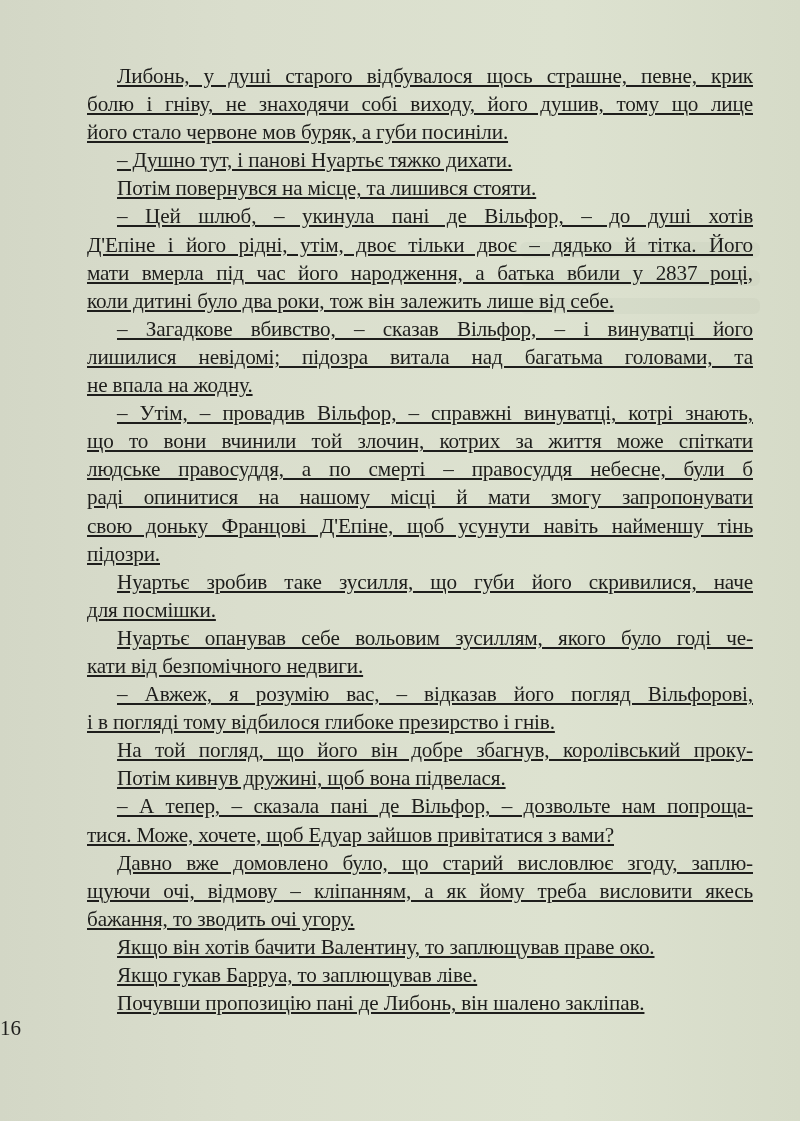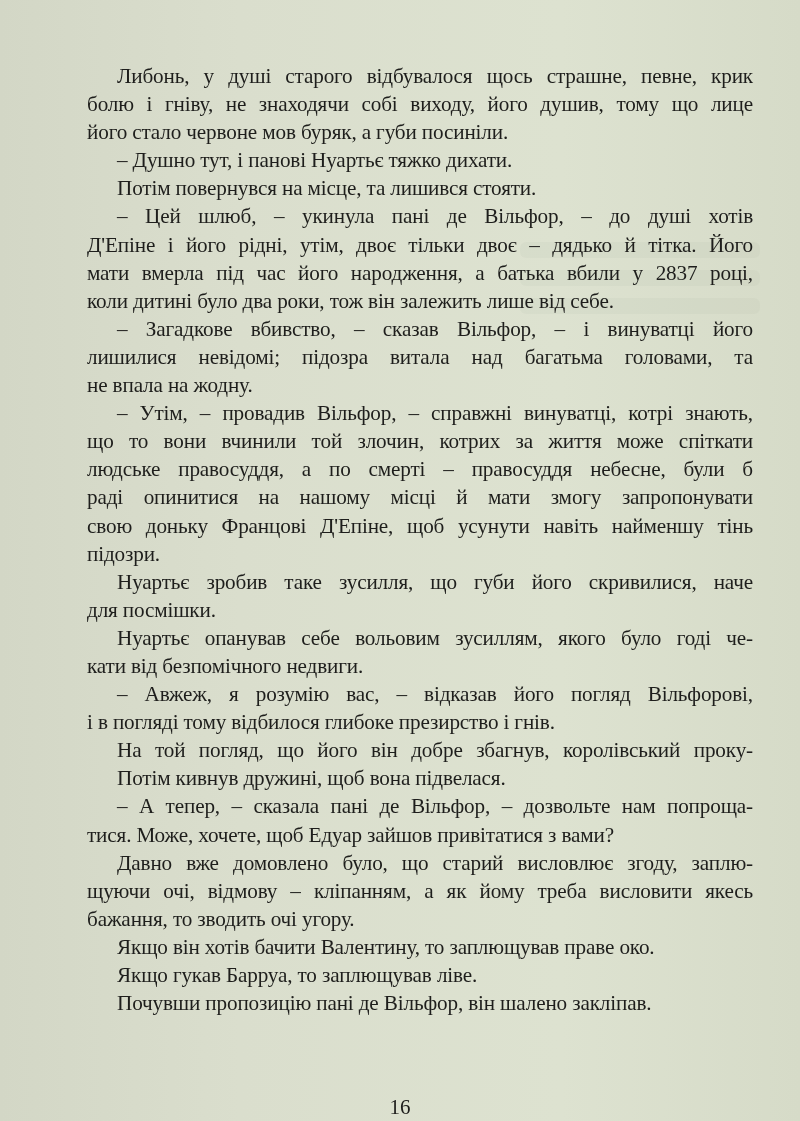--- a/index.html
+++ b/index.html
@@ -22,39 +22,39 @@
       width: 666px;
     }
     .para {
       margin: 0;
       font-size: 21.2px;
       line-height: 28.1px;
       text-align: justify;
       text-indent: 30px;
       hyphens: manual;
       letter-spacing: -0.15px;
+      text-decoration: underline;
     }
     .line {
       display: block;
       white-space: nowrap;
       text-align-last: justify;
     }
     .line.last {
       text-align-last: left;
     }
     .line.first {
       padding-left: 30px;
     }
     .para { text-indent: 0; }
     .page-number {
       position: absolute;
       left: 0;
       width: 800px;
-      top: 1095px;
-      text-align: center;
+      top: 1016px;
       font-size: 21px;
       font-family: "Liberation Serif", "DejaVu Serif", serif;
       color: #1e1e1c;
     }
     .bleed {
       position: absolute;
       right: 40px;
       width: 240px;
       height: 16px;
       background: rgba(120, 130, 110, 0.05);
@@ -126,17 +126,17 @@
     <span class="line">щуючи очі, відмову – кліпанням, а як йому треба висловити якесь</span>
     <span class="line last">бажання, то зводить очі угору.</span>
   </p>
   <p class="para">
     <span class="line first last">Якщо він хотів бачити Валентину, то заплющував праве око.</span>
   </p>
   <p class="para">
     <span class="line first last">Якщо гукав Барруа, то заплющував ліве.</span>
   </p>
   <p class="para">
-    <span class="line first last">Почувши пропозицію пані де Вільфор, він шалено закліпав.</span>
+    <span class="line first last">Почувши пропозицію пані де Либонь, він шалено закліпав.</span>
   </p>
 </main>
 
 <div class="page-number">16</div>
 
 </body></html>

